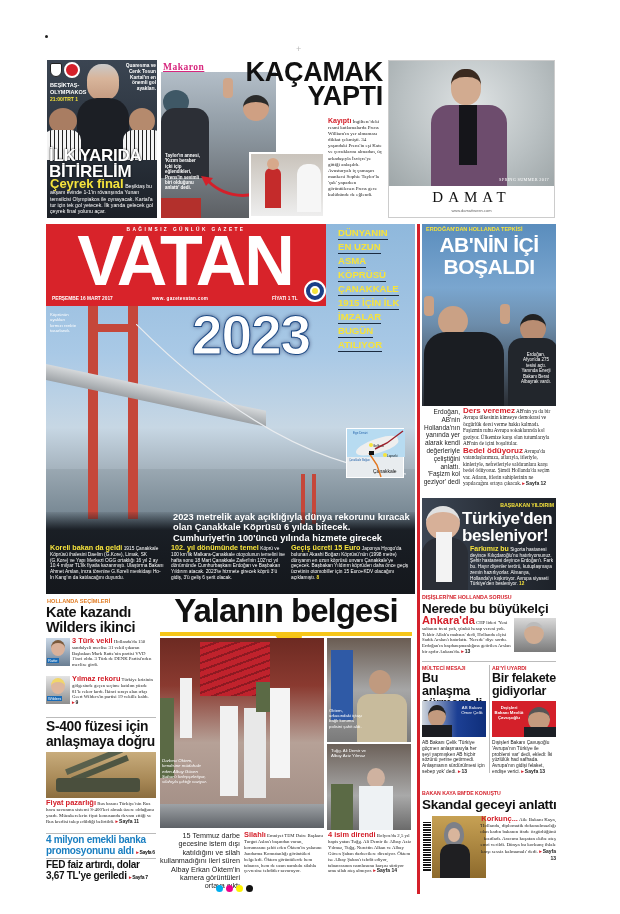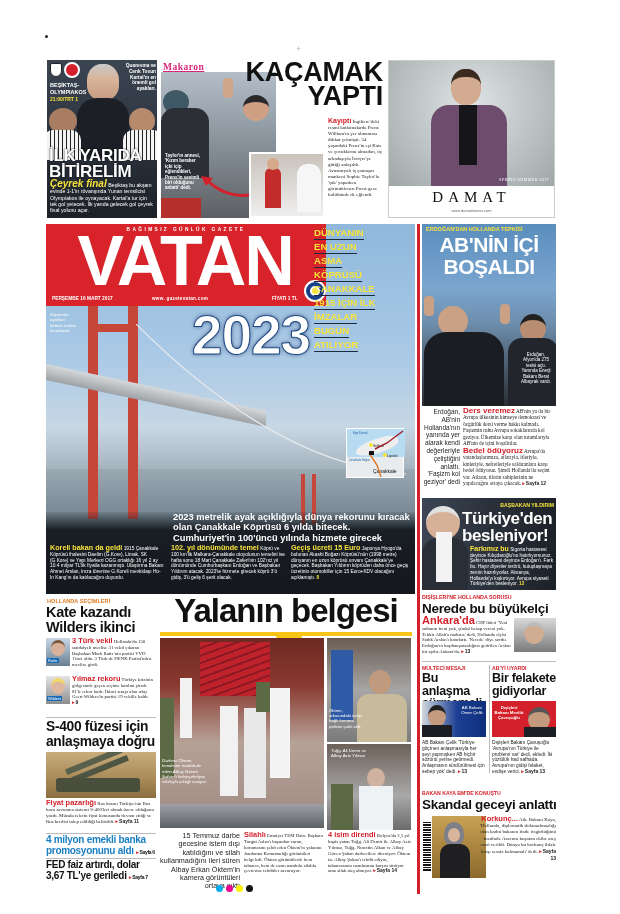--- a/index.html
+++ b/index.html
@@ -43,21 +43,21 @@
   <div class="abs" style="left:2px;top:48px;width:28px;height:26px;border-radius:50%;background:#a97d62;"></div>
   <div class="abs" style="left:-4px;top:70px;width:38px;height:30px;background:repeating-linear-gradient(90deg,#f4f4f4 0 3px,#222 3px 4px);border-radius:10px 10px 0 0;"></div>
 
   <div class="abs" style="left:82px;top:48px;width:26px;height:26px;border-radius:50%;background:#b58a6d;"></div>
   <div class="abs" style="left:76px;top:70px;width:40px;height:30px;background:repeating-linear-gradient(90deg,#f4f4f4 0 3px,#222 3px 4px);border-radius:10px 10px 0 0;"></div>
   <div class="abs cond" style="left:2px;top:88px;width:106px;font-size:17px;font-weight:bold;color:#fff;line-height:16px;text-shadow:0 0 2px #000;">
     <div>İLK YARIDA</div>
     <div>BİTİRELİM</div>
   </div>
   <div class="abs" style="left:3px;top:121px;width:104px;font-size:5.2px;line-height:6.3px;color:#fff;">
-    <span style="color:#f6e33c;font-weight:bold;font-size:10px;font-style:italic;">Çeyrek final</span>
+    <span style="color:#f6e33c;font-weight:bold;font-size:13px;">Çeyrek final</span>
     <span>Beşiktaş bu akşam evinde 1-1'in rövanşında Yunan temsilcisi Olympiakos ile oynayacak. Kartal'a tur için tek gol yetecek. İlk yarıda gelecek gol çeyrek final yolunu açar.</span>
   </div>
 </div>
 
 <div id="promo-makaron" class="abs">
 
   <div class="abs" style="left:0;top:12px;width:115px;height:146px;background:linear-gradient(180deg,#b3bec8 0%,#8f9aa3 40%,#5c5f63 100%);"></div>
   <div class="abs" style="left:2px;top:30px;width:26px;height:24px;border-radius:50%;background:#3f5866;"></div>
   <div class="abs" style="left:0;top:48px;width:48px;height:70px;background:#2c2f36;border-radius:14px 14px 0 0;"></div>
   <div class="abs" style="left:62px;top:18px;width:10px;height:20px;background:#d0a68a;border-radius:4px;"></div>
@@ -157,21 +157,21 @@
   <div class="abs" style="left:4px;top:6px;width:270px;text-align:center;font-size:70px;font-weight:bold;color:#fff;line-height:62px;letter-spacing:-2px;font-family:'Liberation Sans',sans-serif;">VATAN</div>
   <div class="abs" style="left:6px;top:72px;font-size:4.8px;font-weight:bold;color:#fff;">PERŞEMBE 16 MART 2017</div>
   <div class="abs" style="left:106px;top:72px;font-size:4.6px;font-weight:bold;color:#fff;letter-spacing:0.3px;">www. gazetevatan.com</div>
   <div class="abs" style="left:226px;top:72px;font-size:4.8px;font-weight:bold;color:#fff;">FİYATI 1 TL</div>
 
   <div class="abs" style="left:258px;top:56px;width:22px;height:22px;border-radius:50%;background:#1b3f86;border:2px solid #fff;">
     <div class="abs" style="left:4px;top:4px;width:10px;height:10px;border-radius:50%;background:#f6e33c;border:2px solid #fff;"></div>
   </div>
 </div>
 
-<div class="abs" style="left:314px;top:226px;width:86px;">
+<div class="abs" style="left:338px;top:226px;width:86px;">
   <div style="font-size:9.6px;font-weight:bold;color:#f6e33c;line-height:13px;">
     <div style="border-bottom:1px solid #1a2b40;display:inline-block;">DÜNYANIN</div><br>
     <div style="border-bottom:1px solid #1a2b40;display:inline-block;">EN UZUN</div><br>
     <div style="border-bottom:1px solid #1a2b40;display:inline-block;">ASMA</div><br>
     <div style="border-bottom:1px solid #1a2b40;display:inline-block;">KÖPRÜSÜ</div><br>
     <div style="border-bottom:1px solid #1a2b40;display:inline-block;">ÇANAKKALE</div><br>
     <div style="border-bottom:1px solid #1a2b40;display:inline-block;">1915 İÇİN İLK</div><br>
     <div style="border-bottom:1px solid #1a2b40;display:inline-block;">İMZALAR</div><br>
     <div style="border-bottom:1px solid #1a2b40;display:inline-block;">BUGÜN</div><br>
     <div style="border-bottom:1px solid #1a2b40;display:inline-block;">ATILIYOR</div>

